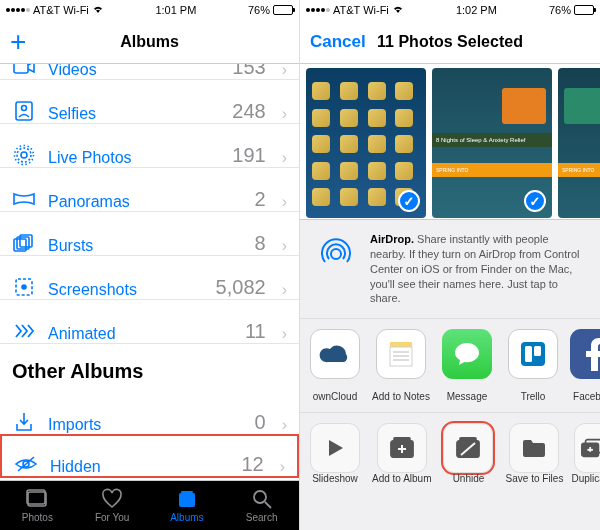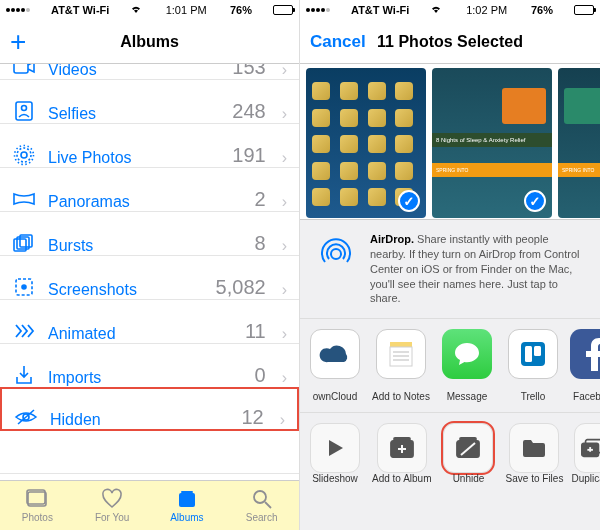--- a/index.html
+++ b/index.html
@@ -1,39 +1,39 @@
 <!DOCTYPE html>
 <html><head>
 <meta charset="utf-8">
 <style>
   * { box-sizing: border-box; margin: 0; padding: 0; }
   body { font-family: -apple-system, BlinkMacSystemFont, "Helvetica Neue", sans-serif; background: #fff; width: 600px; height: 530px; overflow: hidden; }
   .container { display: flex; width: 600px; height: 530px; }
   .pane { width: 300px; height: 530px; display:flex; flex-direction:column; background:#fff; position:relative;}
   .pane.left { border-right:1px solid #ddd;}
   .status-bar { height: 20px; font-size:11px; display:flex; align-items:center; justify-content:space-between; padding:0 6px; color:#000; font-weight:500;}
-  .status-left, .status-right { display:flex; align-items:center; gap:21px;font-weight:bold;}
+  .status-left, .status-right { display:flex; align-items:center; gap:3px;}
   .sig-dots { display:flex; gap:1px; align-items:center;}
   .sig-dots span { width:4px; height:4px; border-radius:50%; background:#000;}
   .battery { width:20px; height:10px; border:1px solid #000; border-radius:2px; position:relative; display:inline-block;}
   .battery::after{content:""; position:absolute; right:-3px; top:2px; width:2px; height:4px; background:#000; border-radius:0 1px 1px 0;}
   .battery .fill{height:100%; width:76%; background:#000;}
   .nav { height:44px; display:flex; align-items:center; justify-content:space-between; padding:0 10px; border-bottom:0.5px solid #ccc;}
   .nav .title{position:absolute; left:0; right:0; text-align:center; font-weight:600; font-size:16px; pointer-events:none;}
   .nav .nav-btn{color:#007aff; font-size:17px;font-weight:bold;}
   .plus{ font-size:28px; color:#007aff; font-weight:300; line-height:1;}
   .list { flex:1; overflow:hidden; background:#fff;}
   .row { display:flex; align-items:flex-end; height:44px; padding:0 12px; border-bottom:0.5px solid #e5e5e5; gap:12px;}
   .row .ico{ width:24px; height:24px; color:#007aff; display:flex; align-items:center; justify-content:center;}
   .row .label{ color:#007aff; font-size:16px; flex:1;}
   .row .count{ color:#8e8e93; font-size:20px;}
   .row .chev{ color:#c7c7cc; font-size:16px; margin-left:4px;}
   .section-title{ font-weight:700; font-size:20px; padding:16px 12px 8px;}
   .highlight-row{ border:2px solid #e74c3c; margin:-1px 0;}
-  .tabbar{ height:50px; border-top:0.5px solid #ccc; display:flex; background:#fef9c3;}
+  .tabbar{ height:50px; border-top:0.5px solid #ccc; display:flex; background:#000000;}
   .tab{ flex:1; display:flex; flex-direction:column; align-items:center; justify-content:center; font-size:10px; color:#8e8e93; gap:2px;}
   .tab.active{ color:#007aff;}
   .tab svg, .tab .ticon{ width:22px; height:22px;}
   
   .thumbs{ height:155px; display:flex; gap:6px; padding:4px 6px; overflow:hidden; background:#fff;}
   .thumb{ flex:0 0 120px; height:150px; border-radius:4px; position:relative; overflow:hidden;}
   .thumb.full{ flex:0 0 120px;}
   .thumb.partial{ flex:0 0 50px;}
   .tbg{position:absolute; inset:0;}
   .tcheck{ position:absolute; right:6px; bottom:6px; width:22px; height:22px; background:#007aff; border-radius:50%; display:flex; align-items:center; justify-content:center; border:2px solid #fff;}
@@ -165,20 +165,21 @@
             <svg width="22" height="18" viewBox="0 0 22 18" fill="none" stroke="#007aff" stroke-width="1.8">
               <path d="M3 3 L8 9 L3 15"></path>
               <path d="M9 3 L14 9 L9 15"></path>
               <path d="M15 3 L20 9 L15 15"></path>
             </svg>
           </span>
         <span class="label">Animated</span>
         <span class="count">11</span>
         <span class="chev">›</span>
       </div>
+      <div class="section-title">Other Albums</div>
       <div class="row">
         <span class="ico">
             <svg width="20" height="22" viewBox="0 0 20 22" fill="none" stroke="#007aff" stroke-width="1.6">
               <path d="M10 2 V13 M6 9 L10 13 L14 9"></path>
               <path d="M3 13 V19 H17 V13"></path>
             </svg>
           </span>
         <span class="label">Imports</span>
         <span class="count">0</span>
         <span class="chev">›</span>

